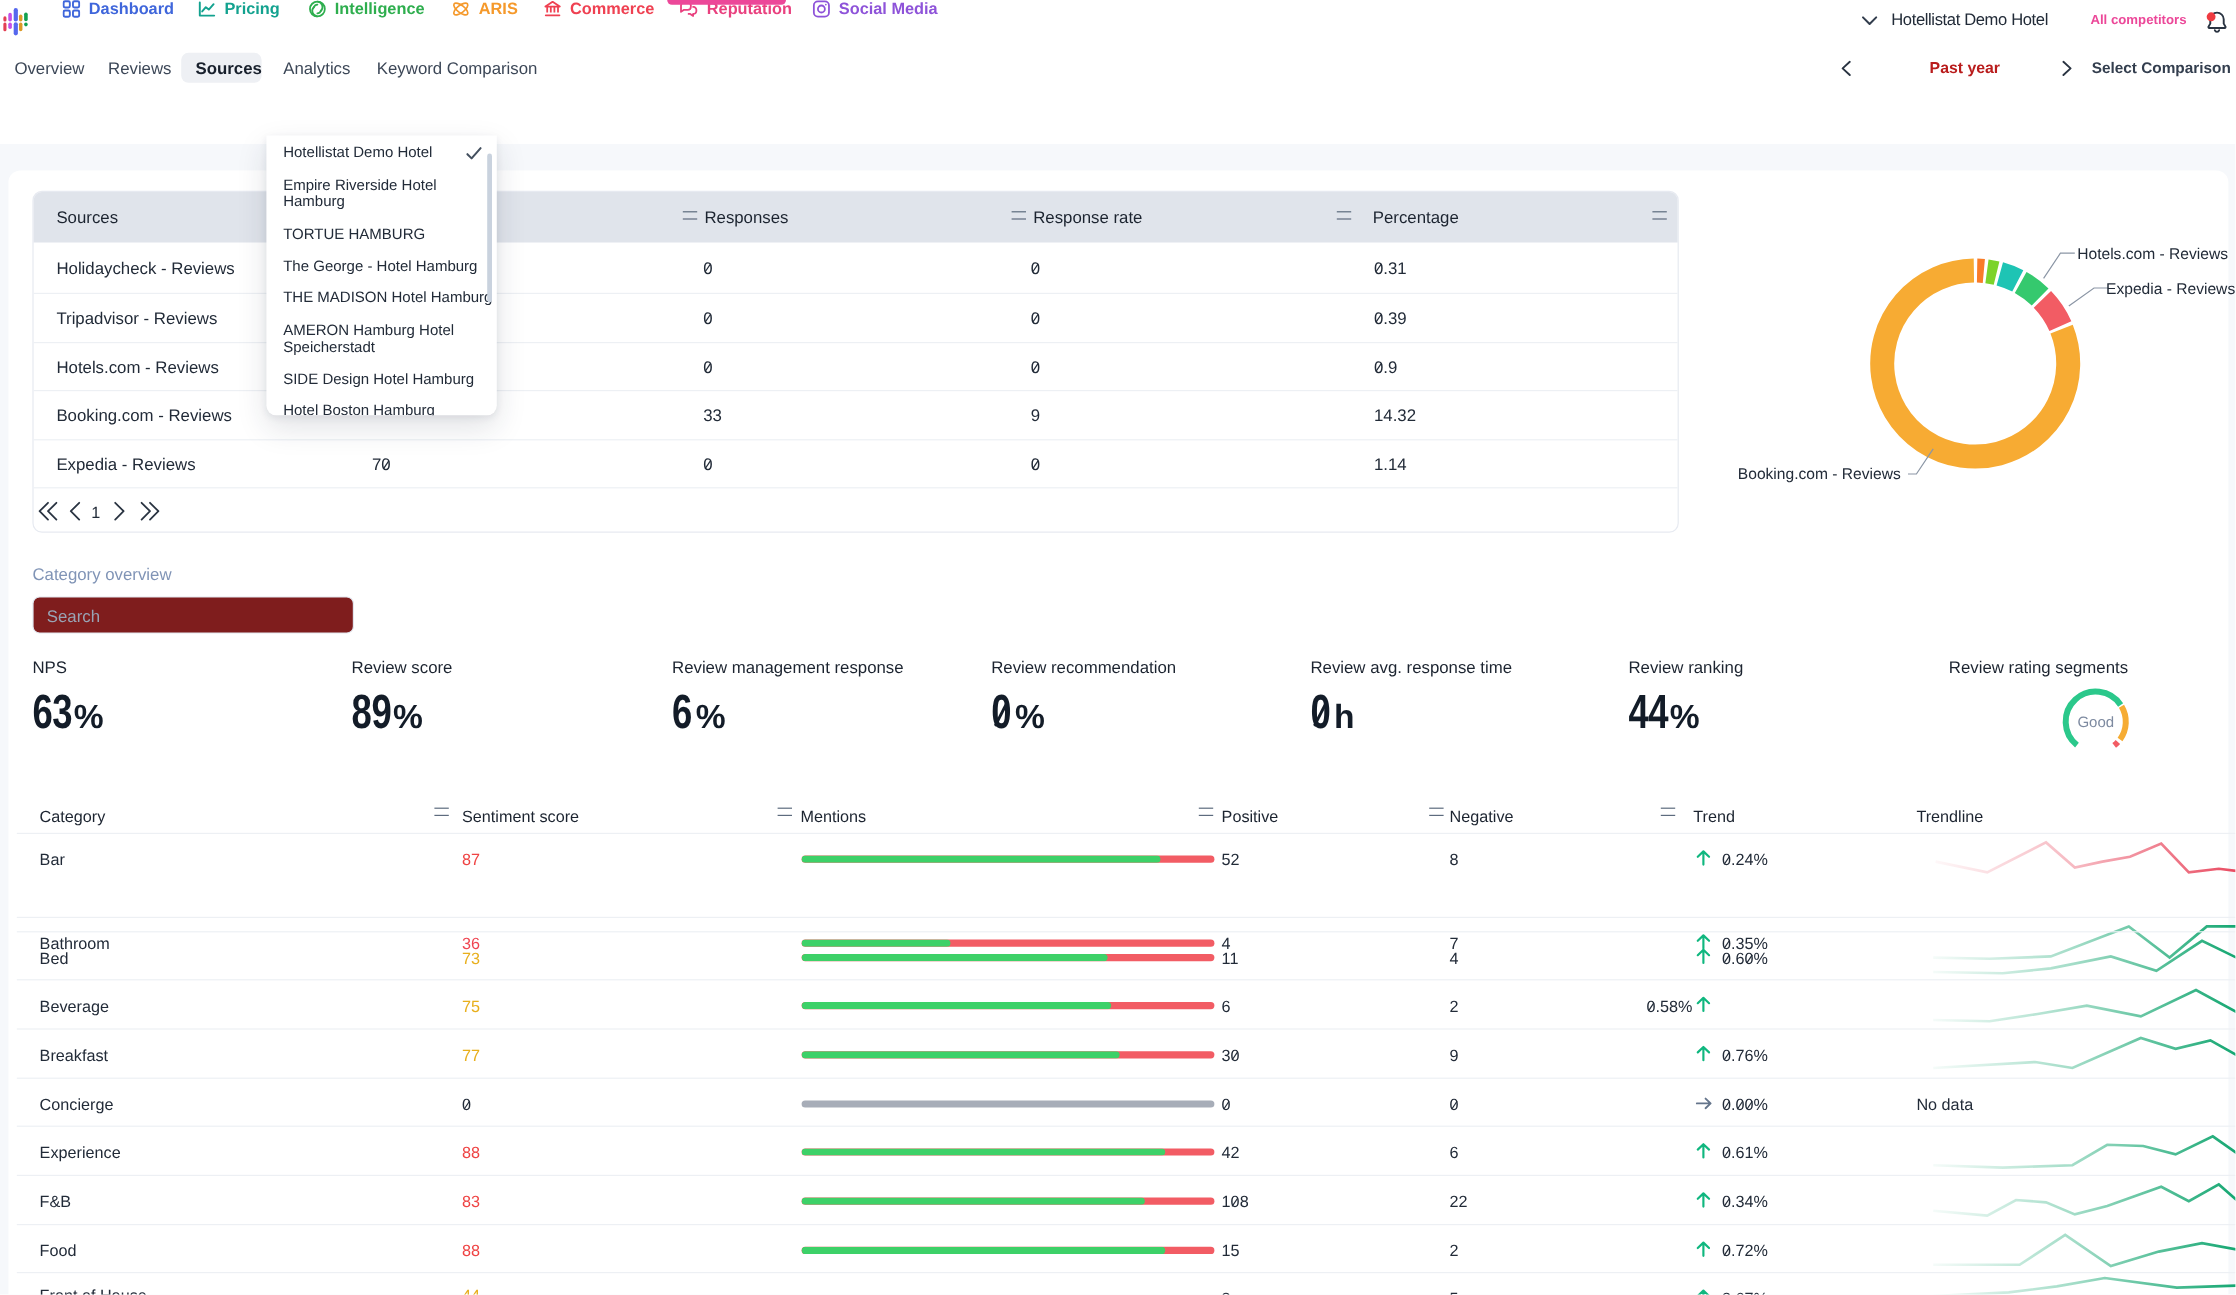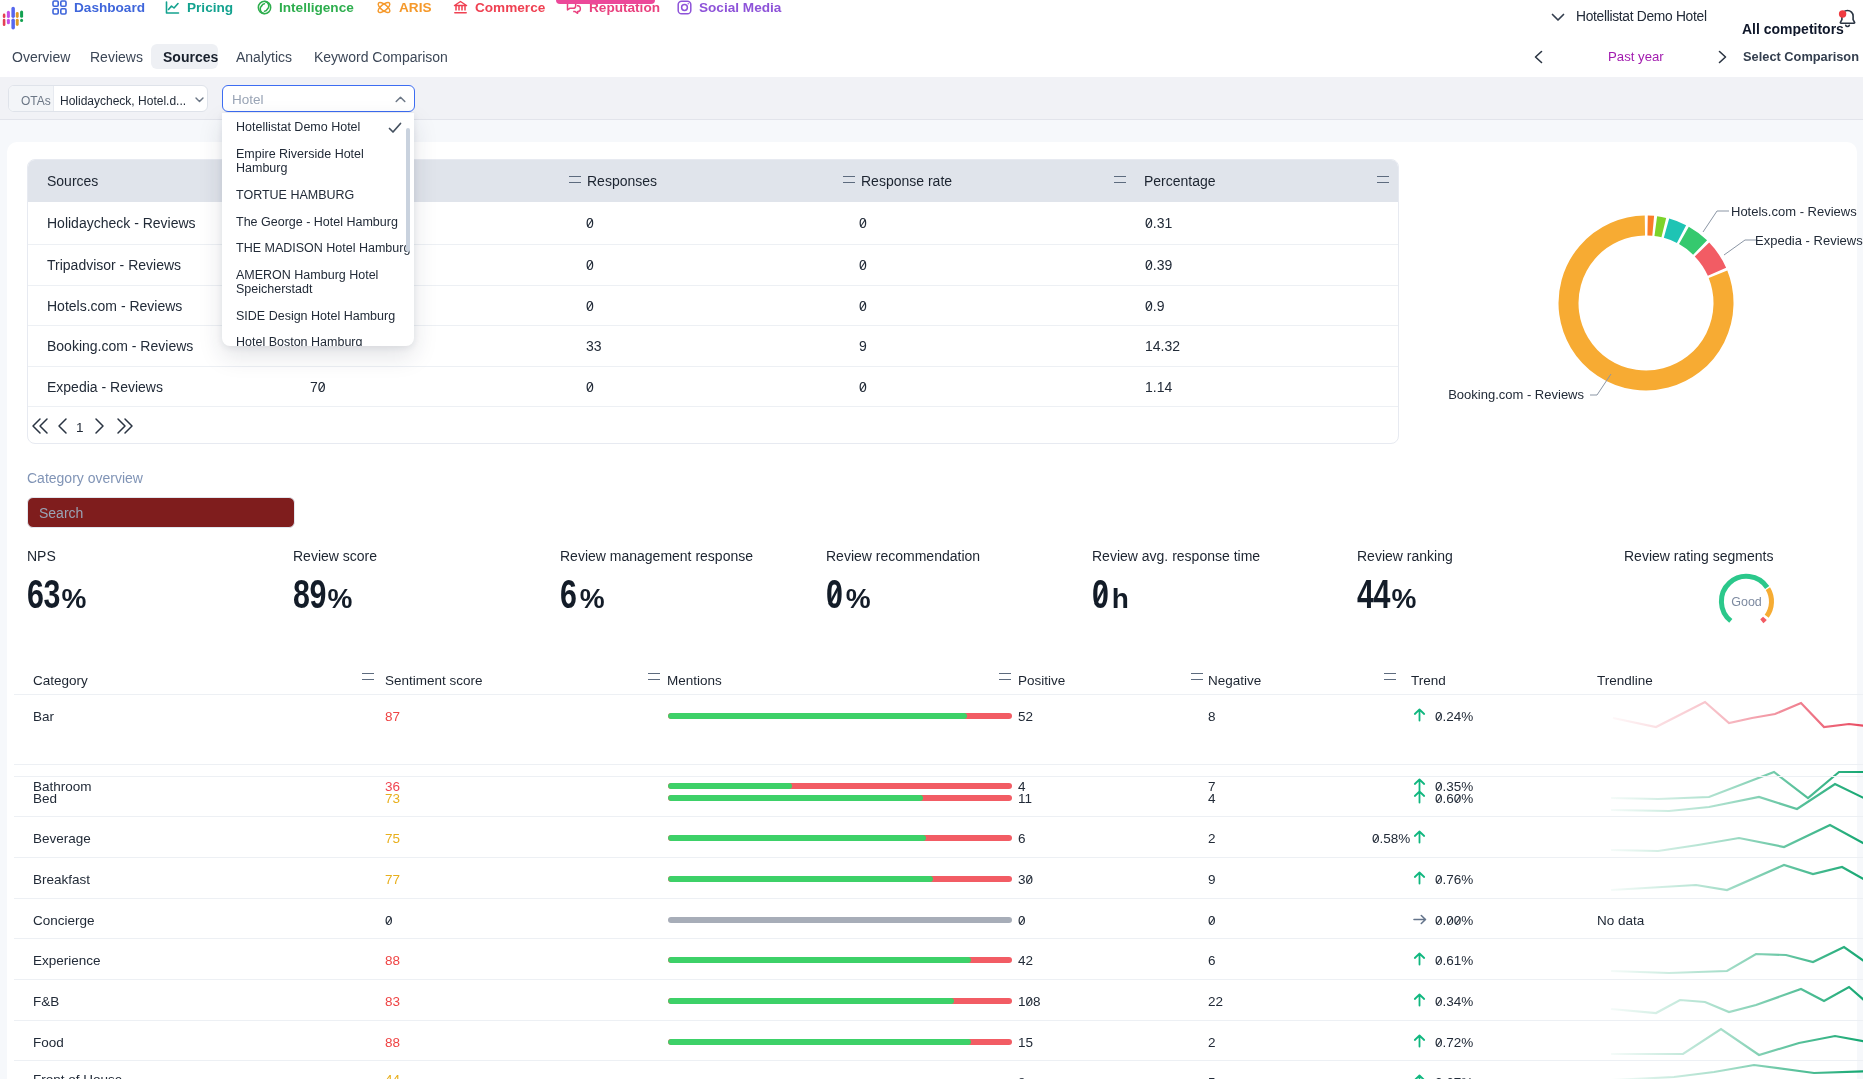--- a/index.html
+++ b/index.html
@@ -122,59 +122,43 @@
         <rect x="1.2" y="1.2" width="12.6" height="12.6" rx="3.4"></rect>
           <circle cx="7.5" cy="7.5" r="2.9"></circle>
         <circle cx="11.2" cy="3.8" r="0.7" fill="#8E53D9" stroke="none"></circle>
       </svg>
         <span>Social Media</span>
       </div>
     <svg class="abs" style="left:1551px;top:13px" width="14" height="9" viewBox="0 0 14 9" fill="none" stroke="#333e4e" stroke-width="1.7" stroke-linecap="round" stroke-linejoin="round">
         <path d="M1.5 1.5 L7 7 L12.5 1.5"></path>
       </svg>
     <div class="abs" style="left:1576px;top:9px;font-size:13.8px;color:#222b38;white-space:nowrap;letter-spacing:-0.3px">Hotellistat Demo Hotel</div>
-    <div class="abs" style="left:1742px;top:21px;font-size:14px;font-weight:700;color:#0f172a;white-space:nowrap">All competitors</div>
+    <div class="abs" style="left:1742px;top:11px;font-size:11px;font-weight:700;color:#ec4899;white-space:nowrap">All competitors</div>
     <svg class="abs" style="left:1837px;top:8px" width="21" height="21" viewBox="0 0 21 21">
       <path d="M10.5 2.5 a5.6 5.6 0 0 1 5.6 5.6 v3.6 l1.5 2.6 a0.7 0.7 0 0 1-0.6 1 H4 a0.7 0.7 0 0 1-0.6-1 l1.5-2.6 V8.1 A5.6 5.6 0 0 1 10.5 2.5 Z" fill="none" stroke="#2a3442" stroke-width="1.6" stroke-linejoin="round"></path>
       <path d="M8.7 17.2 a1.9 1.9 0 0 0 3.6 0" fill="none" stroke="#2a3442" stroke-width="1.6" stroke-linecap="round"></path>
       <circle cx="5.6" cy="6.0" r="3.7" fill="#EF3B41"></circle>
     </svg>
   </div>
   <div id="pill"></div>
   <div id="subnav">
     <div class="snitem" style="left:12px">Overview</div>
     <div class="snitem" style="left:90px">Reviews</div>
     <div class="abs" style="left:151px;top:8px;width:67px;height:25px;background:#EEF0F4;border-radius:6px"></div>
     <div class="snitem" style="left:163px;font-weight:700;color:#18202c">Sources</div>
     <div class="snitem" style="left:236px">Analytics</div>
     <div class="snitem" style="left:314px">Keyword Comparison</div>
     <svg class="abs" style="left:1534px;top:14px" width="9" height="14" viewBox="0 0 9 14" fill="none" stroke="#2a3442" stroke-width="1.6" stroke-linecap="round" stroke-linejoin="round">
         <path d="M7.5 1.5 L1.5 7 L7.5 12.5"></path>
       </svg>
-    <div class="snitem" style="left:1608px;font-weight:400;color:#a21caf;font-size:13.2px">Past year</div>
+    <div class="snitem" style="left:1608px;font-weight:700;color:#b91c1c;font-size:13.2px">Past year</div>
     <svg class="abs" style="left:1718px;top:14px" width="9" height="14" viewBox="0 0 9 14" fill="none" stroke="#2a3442" stroke-width="1.6" stroke-linecap="round" stroke-linejoin="round">
         <path d="M1.5 1.5 L7.5 7 L1.5 12.5"></path>
       </svg>
     <div class="snitem" style="right:4px;font-weight:700;color:#333e4e;white-space:nowrap;font-size:12.8px">Select Comparison</div>
-  </div>
-  <div id="fbar">
-    <div class="chip" style="left:8px;top:8px;width:200px;height:27px;overflow:hidden">
-      <div class="abs" style="left:0;top:0;width:45px;height:27px;background:#F3F5F8;border-right:1px solid #E7EAF0"></div>
-      <span class="abs" style="left:12px;top:8px;color:#6c7786;font-size:12px">OTAs</span>
-      <span class="abs" style="left:51px;top:8px;color:#222b38;font-size:12px;white-space:nowrap">Holidaycheck, Hotel.d...</span>
-      <svg class="abs" style="left:186px;top:11px" width="9" height="6" viewBox="0 0 9 6" fill="none" stroke="#6c7786" stroke-width="1.4" stroke-linecap="round" stroke-linejoin="round">
-          <path d="M1 1 L4.5 4.6 L8 1"></path>
-        </svg>
-    </div>
-    <div class="chip" style="left:222px;top:8px;width:193px;height:27px;border:1.5px solid #3D6DF2">
-      <span class="abs" style="left:9px;top:6px;color:#99a4b5;font-size:13.5px">Hotel</span>
-      <svg class="abs" style="left:172px;top:10px" width="11" height="7" viewBox="0 0 11 7" fill="none" stroke="#6c7786" stroke-width="1.5" stroke-linecap="round" stroke-linejoin="round">
-          <path d="M1.2 5.5 L5.5 1.2 L9.8 5.5"></path>
-        </svg>
-    </div>
   </div>
   <div id="page">
     <div id="panel">
 <div id="stable">
 <div id="sthead">
             <span class="abs" style="left:19px;top:13px">Sources</span>
             <span class="hicon" style="left:541px"></span>
             <span class="abs" style="left:559px;top:13px">Responses</span>
             <span class="hicon" style="left:815px"></span>
             <span class="abs" style="left:833px;top:13px">Response rate</span>

